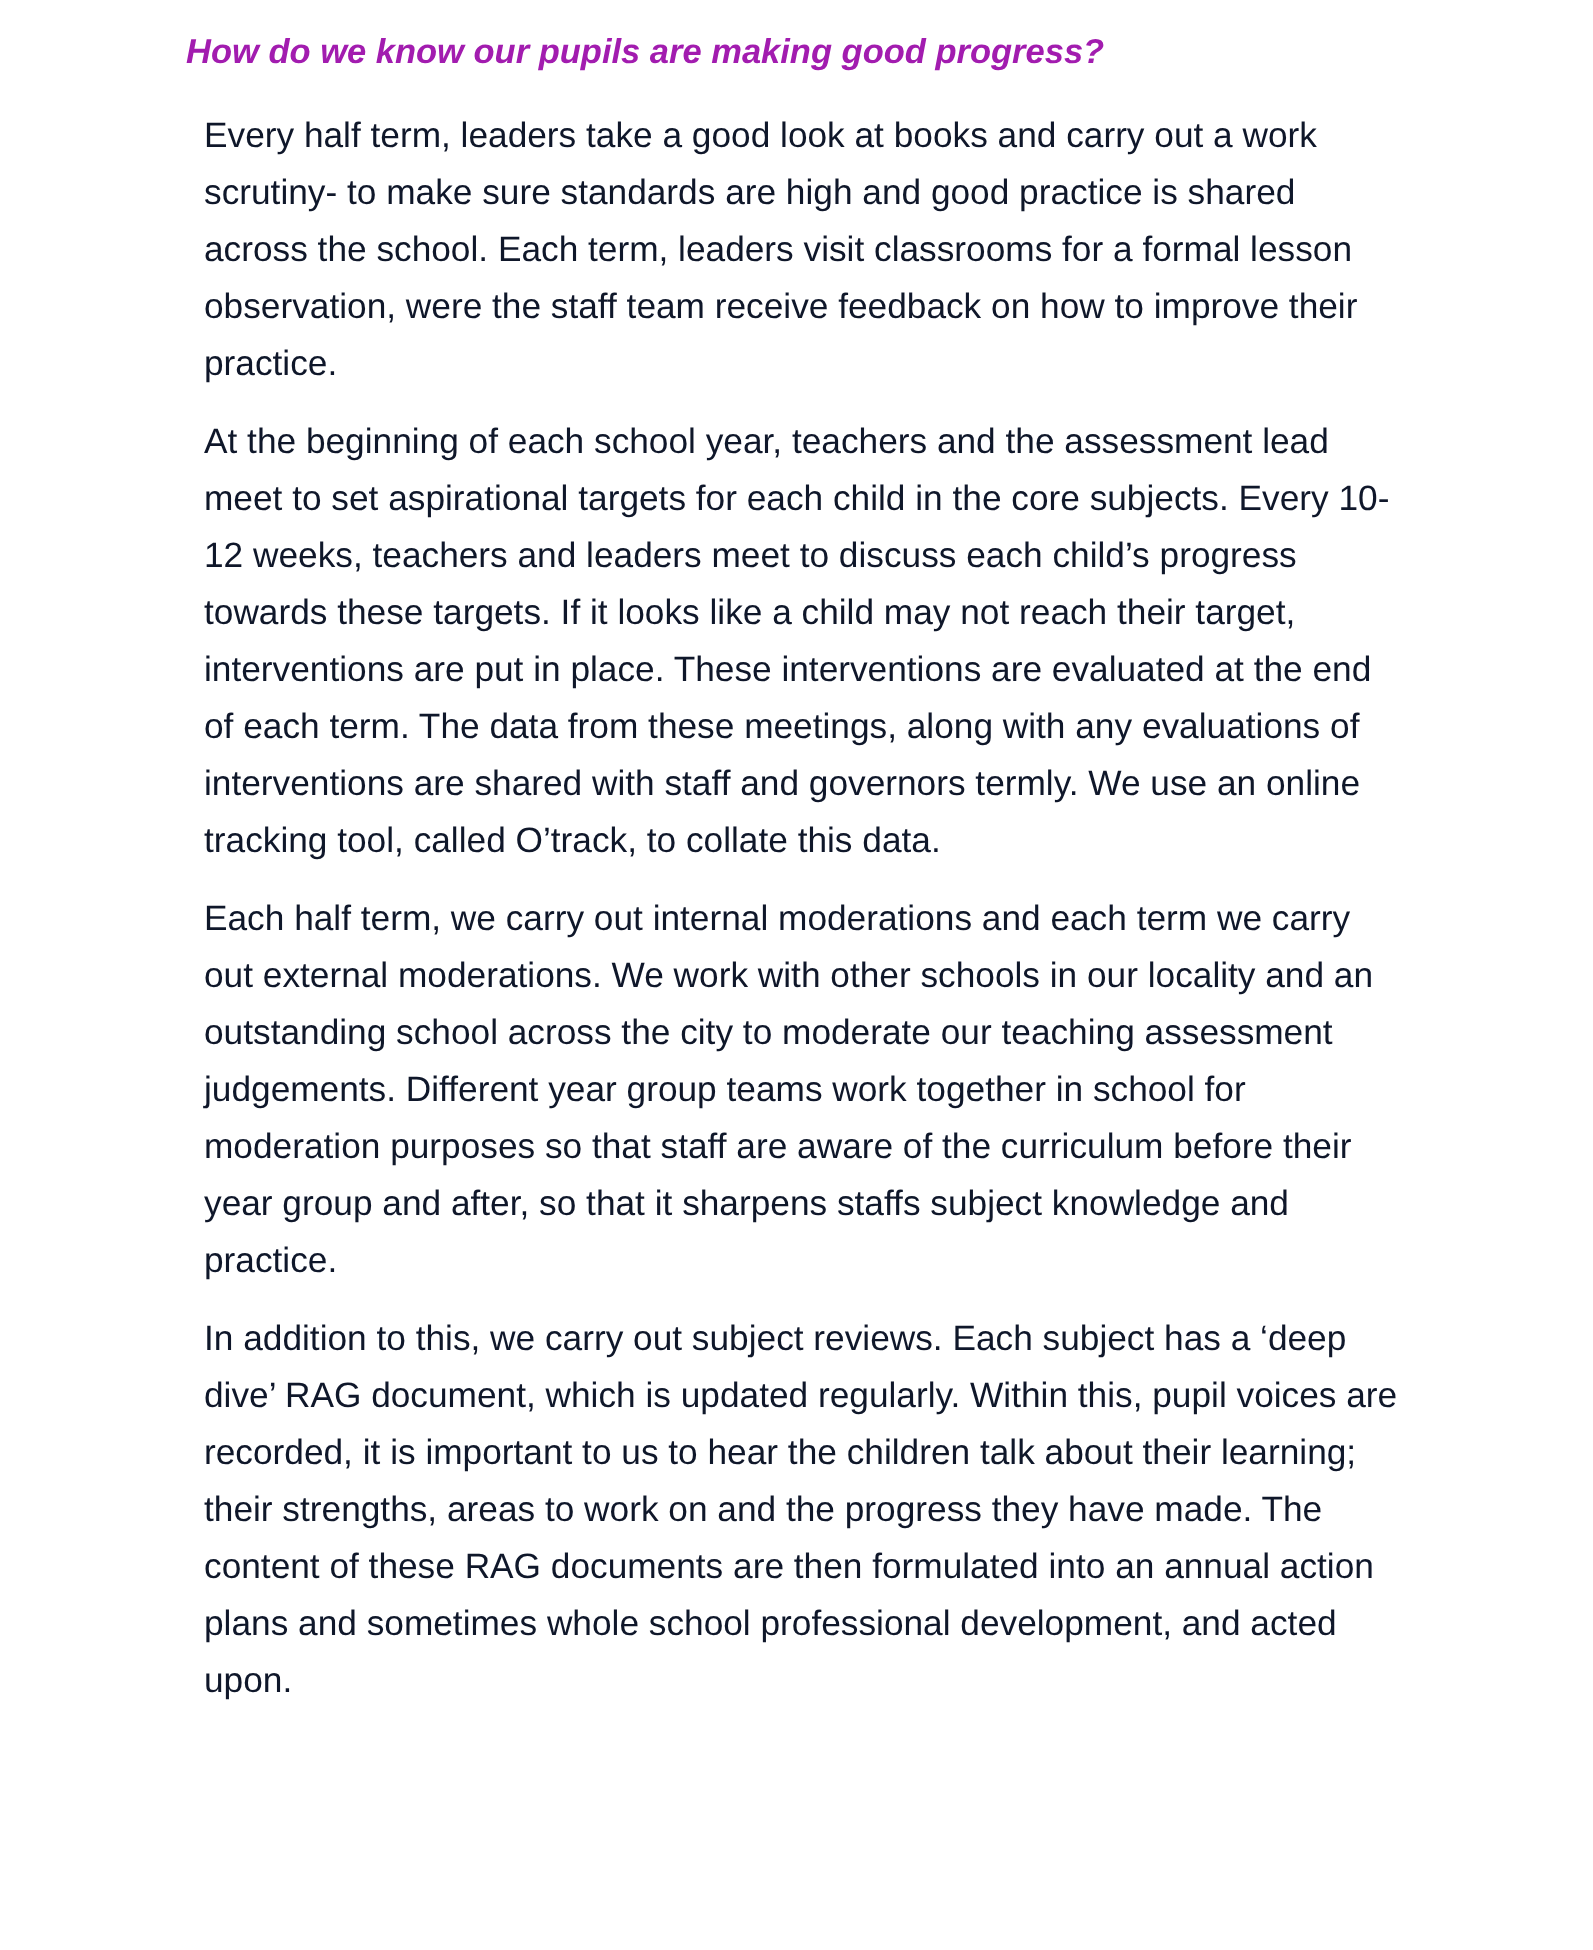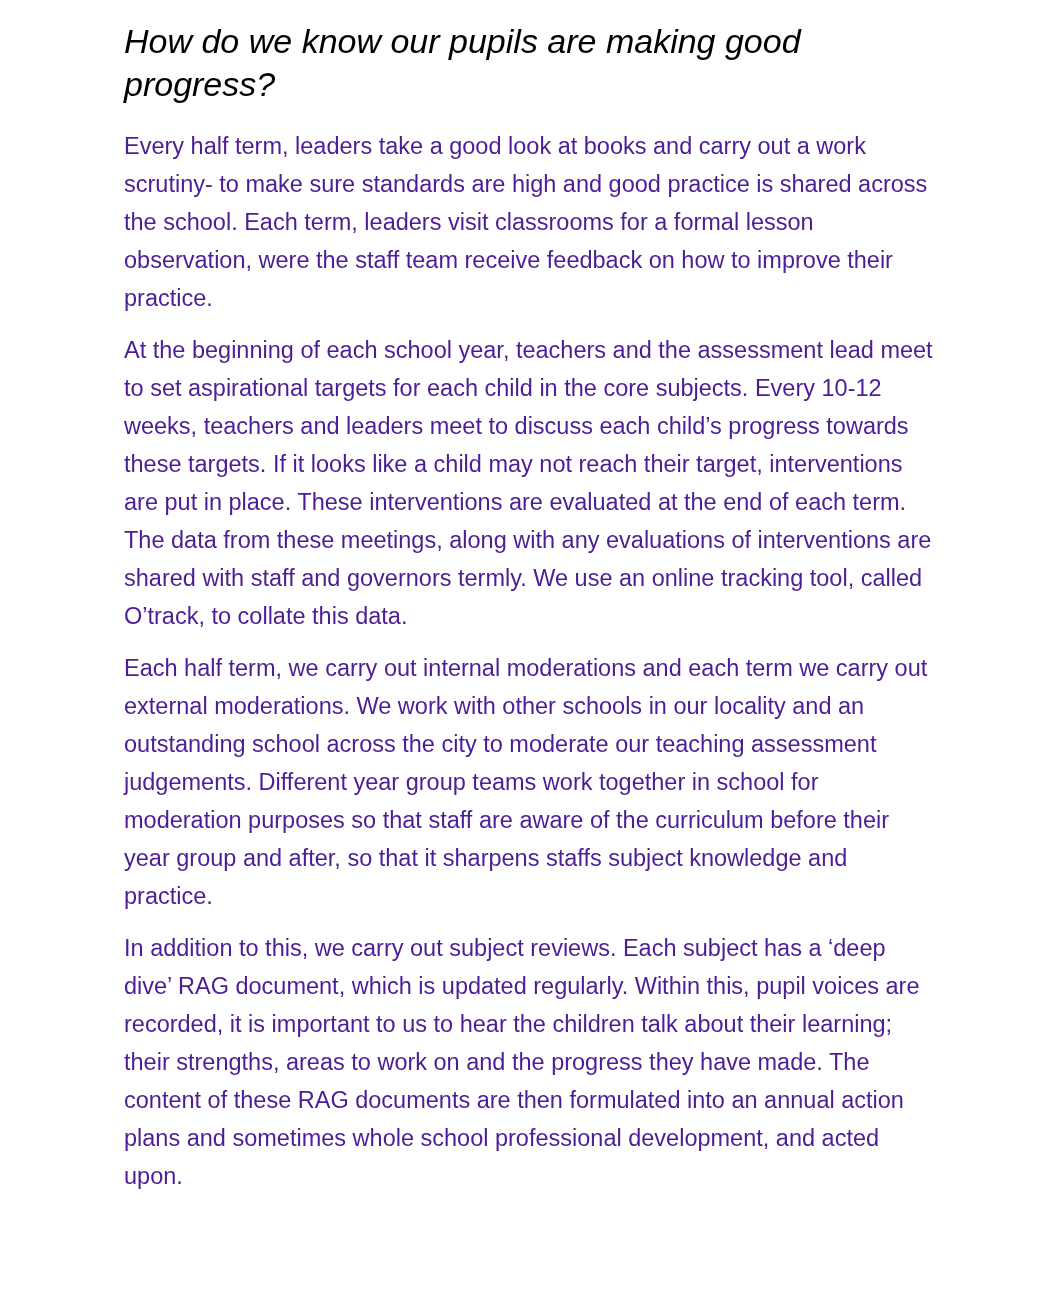--- a/index.html
+++ b/index.html
@@ -19,34 +19,34 @@
     overflow: hidden;
   }
   .doc-heading {
     font-size: 35px;
     font-weight: 400;
     line-height: 1.2;
     margin: 0 0 20px 0;
     color: #161616;
   }
   .doc-subheading {
-    font-size: 34px;
-    font-weight: 400;
+    font-size: 23px;
+    font-weight: 700;
     font-style: italic;
     line-height: 1.25;
     margin: 0 0 22px 0;
-    color: #000000;
+    color: #a21caf;
   }
   .doc-paragraph {
     font-size: 23.5px;
     font-weight: 400;
     line-height: 38px;
-    margin: 0 0 14px 0;
+    margin: 0 0 14px 12px;
     text-align: left;
-    color: #4c1d95;
+    color: #0f172a;
   }
 </style>
 </head>
 <body>
 
 <div class="doc-page">
 
   <h2 class="doc-subheading">How do we know our pupils are making good progress?</h2>
 
   <p class="doc-paragraph">Every half term, leaders take a good look at books and carry out a work scrutiny- to make sure standards are high and good practice is shared across the school. Each term, leaders visit classrooms for a formal lesson observation, were the staff team receive feedback on how to improve their practice.</p>

